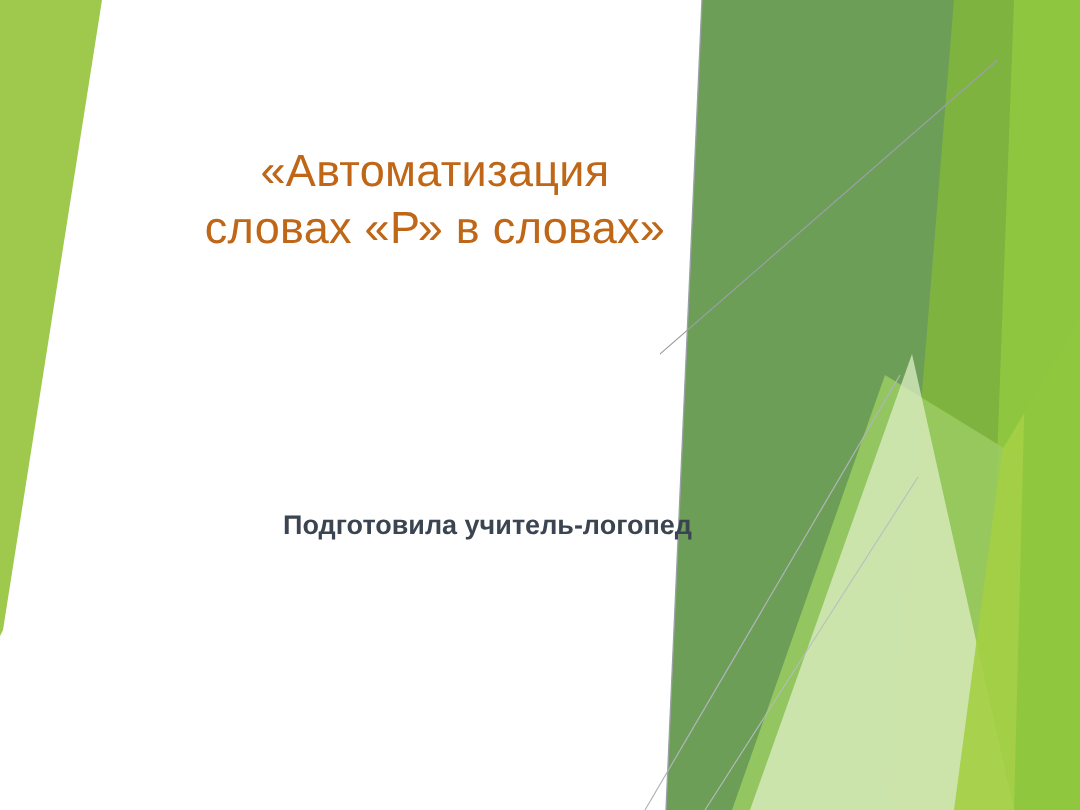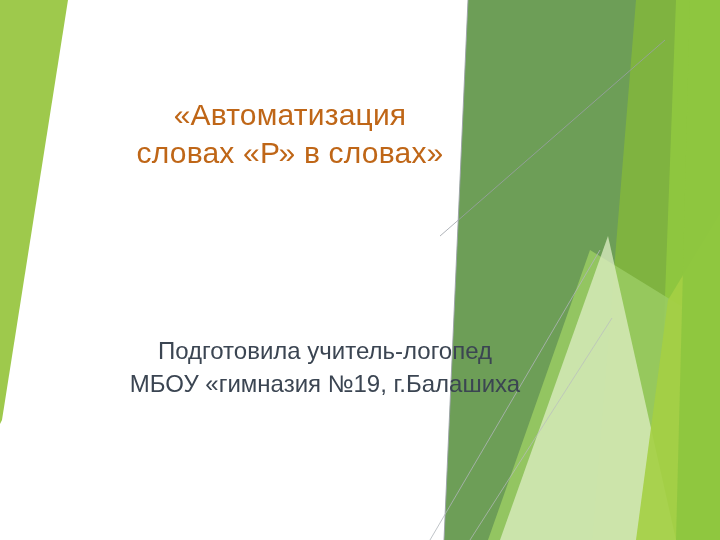--- a/index.html
+++ b/index.html
@@ -52,23 +52,23 @@
 
   #subtitle-block {
     position: absolute;
     left: 95px;
     top: 334px;
     width: 460px;
     text-align: center;
   }
   .subtitle-line {
     color: #3b4552;
-    font-size: 24px;
+    font-size: 18px;
     line-height: 33px;
-    font-weight: normal;
+    font-weight: bold;
     white-space: nowrap;
   }
 </style>
 </head>
 <body>
 
 <div id="slide">
 
   <svg id="decor-left" viewBox="0 0 130 540" preserveAspectRatio="none">
     <polygon points="0,0 68,0 2,420 0,424" fill="#9ec94c"></polygon>
@@ -106,17 +106,16 @@
 
   <div id="text-layer">
 
     <div id="title-block">
       <div class="title-line">«Автоматизация</div>
       <div class="title-line">словах «Р» в словах»</div>
     </div>
 
     <div id="subtitle-block">
       <div class="subtitle-line">Подготовила учитель-логопед</div>
-      <div class="subtitle-line">МБОУ «гимназия №19, г.Балашиха</div>
     </div>
 
   </div>
 </div>
 
 </body></html>

